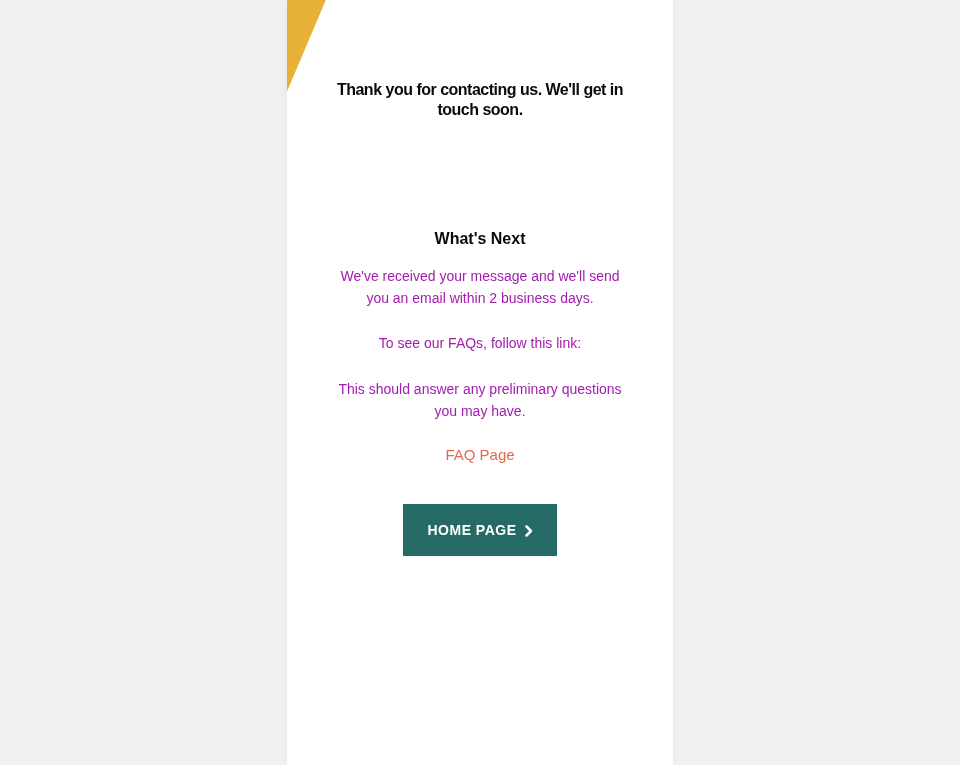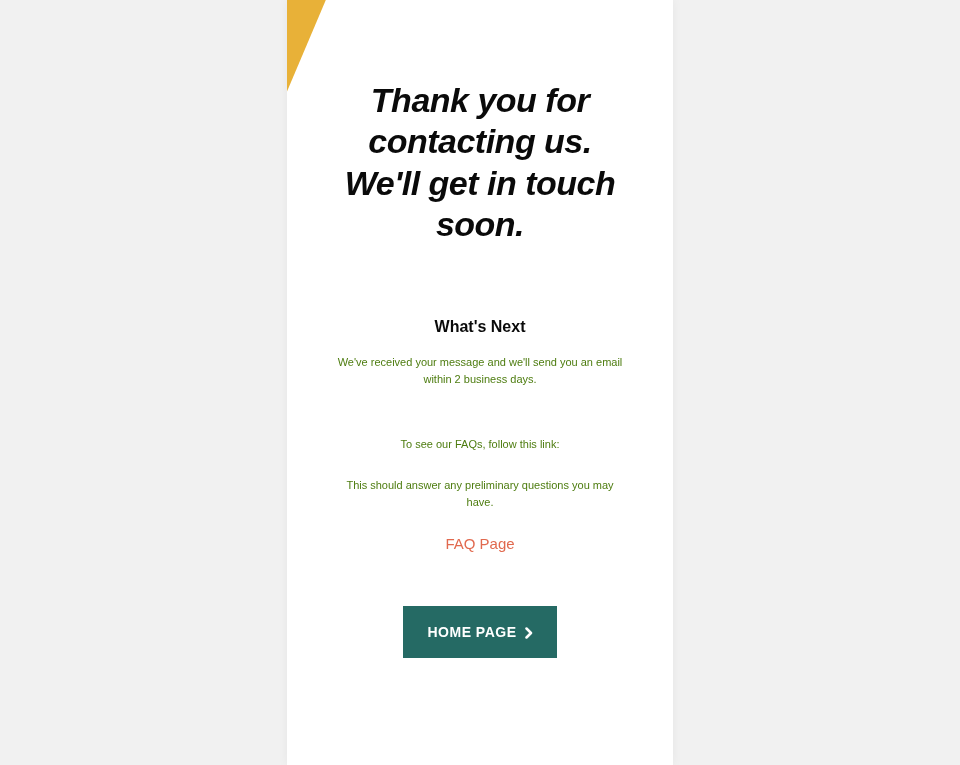--- a/index.html
+++ b/index.html
@@ -41,58 +41,57 @@
     }
     
     .content {
       position: relative;
       z-index: 1;
       padding: 80px 40px 60px 40px;
       text-align: center;
     }
     
     .main-heading {
-      font-size: 34px;
+      font-size: 16px;
       font-weight: 800;
       color: #0a0a0a;
       line-height: 1.22;
       letter-spacing: -0.5px;
-      margin-bottom: 72px;
-      font-style: italic;
+      margin-bottom: 111px;
     }
     
     .section-title {
       font-size: 16px;
       font-weight: 700;
       color: #0a0a0a;
       margin-bottom: 18px;
     }
     
     .section-text {
-      font-size: 11px;
-      color: #4d7c0f;
+      font-size: 14px;
+      color: #a21caf;
       line-height: 1.55;
       margin-bottom: 24px;
       padding: 0 5px;
     }
     
     .section-block {
-      margin-bottom: 48px;
+      margin-bottom: 24px;
     }
     
     .section-block:last-of-type {
       margin-bottom: 10px;
     }
     
     .faq-link {
       color: #e1694e;
       font-size: 15px;
       text-decoration: none;
       display: inline-block;
-      margin-bottom: 44px;
+      margin-bottom: 31px;
     }
     
     .home-button {
       background: #256a64;
       color: #ffffff;
       border: none;
       padding: 18px 24px;
       font-size: 14px;
       font-weight: 800;
       letter-spacing: 0.5px;

